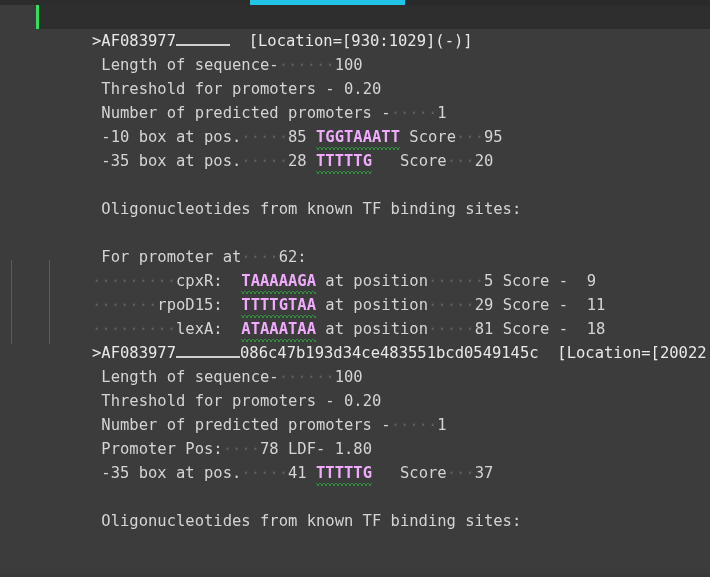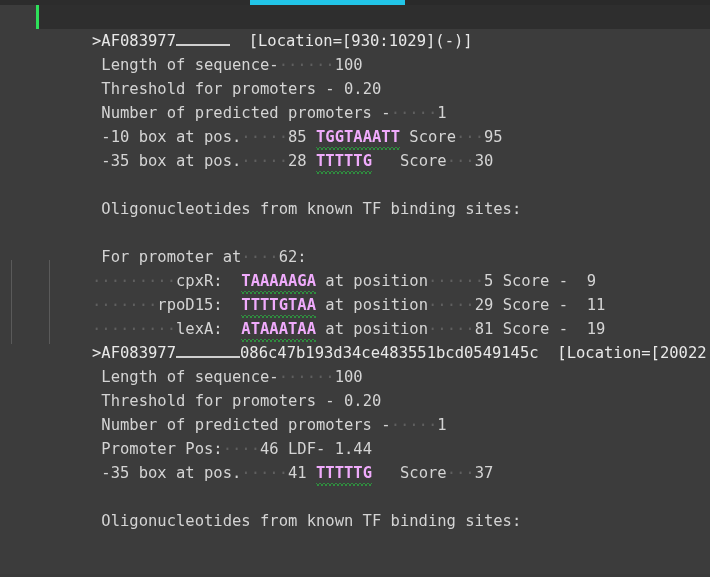--- a/index.html
+++ b/index.html
@@ -160,21 +160,21 @@
     <div class="line">
       <span> Number of predicted promoters -</span><span class="ws">·····</span><span>1</span>
     </div>
 
 
     <div class="line">
       <span> -10 box at pos.</span><span class="ws">·····</span><span>85</span><span class="ws">&nbsp;</span><span class="squiggle">TGGTAAATT</span><span class="ws">&nbsp;</span><span>Score</span><span class="ws">···</span><span>95</span>
     </div>
 
     <div class="line">
-      <span> -35 box at pos.</span><span class="ws">·····</span><span>28</span><span class="ws">&nbsp;</span><span class="squiggle">TTTTTG</span><span class="ws">&nbsp;&nbsp;&nbsp;</span><span>Score</span><span class="ws">···</span><span>30</span>
+      <span> -35 box at pos.</span><span class="ws">·····</span><span>28</span><span class="ws">&nbsp;</span><span class="squiggle">TTTTTG</span><span class="ws">&nbsp;&nbsp;&nbsp;</span><span>Score</span><span class="ws">···</span><span>20</span>
     </div>
 
     <div class="line">&nbsp;</div>
 
     <div class="line">
       <span> Oligonucleotides from known TF binding sites:</span>
     </div>
 
     <div class="line">&nbsp;</div>
 
@@ -184,41 +184,41 @@
 
     <div class="line">
       <span class="ws">·········</span><span>cpxR:</span><span class="ws">&nbsp;&nbsp;</span><span class="squiggle">TAAAAAGA</span><span class="ws">&nbsp;</span><span>at position</span><span class="ws">······</span><span>5</span><span class="ws">&nbsp;</span><span>Score -</span><span class="ws">&nbsp;&nbsp;</span><span>9</span>
     </div>
 
     <div class="line">
       <span class="ws">·······</span><span>rpoD15:</span><span class="ws">&nbsp;&nbsp;</span><span class="squiggle">TTTTGTAA</span><span class="ws">&nbsp;</span><span>at position</span><span class="ws">·····</span><span>29</span><span class="ws">&nbsp;</span><span>Score -</span><span class="ws">&nbsp;&nbsp;</span><span>11</span>
     </div>
 
     <div class="line">
-      <span class="ws">·········</span><span>lexA:</span><span class="ws">&nbsp;&nbsp;</span><span class="squiggle">ATAAATAA</span><span class="ws">&nbsp;</span><span>at position</span><span class="ws">·····</span><span>81</span><span class="ws">&nbsp;</span><span>Score -</span><span class="ws">&nbsp;&nbsp;</span><span>19</span>
+      <span class="ws">·········</span><span>lexA:</span><span class="ws">&nbsp;&nbsp;</span><span class="squiggle">ATAAATAA</span><span class="ws">&nbsp;</span><span>at position</span><span class="ws">·····</span><span>81</span><span class="ws">&nbsp;</span><span>Score -</span><span class="ws">&nbsp;&nbsp;</span><span>18</span>
     </div>
 
     <div class="line">
       <span class="hdr">&gt;AF083977</span><span class="uline" style="width:64px;"></span><span class="hdr">086c47b193d34ce483551bcd0549145c</span><span class="ws">&nbsp;</span><span class="hdr"> [Location=[20022:20121](+)]</span>
     </div>
 
     <div class="line">
       <span> Length of sequence-</span><span class="ws">······</span><span>100</span>
     </div>
 
     <div class="line">
       <span> Threshold for promoters -</span><span class="ws">&nbsp;</span><span>0.20</span>
     </div>
 
     <div class="line">
       <span> Number of predicted promoters -</span><span class="ws">·····</span><span>1</span>
     </div>
 
     <div class="line">
-      <span> Promoter Pos:</span><span class="ws">····</span><span>46</span><span class="ws">&nbsp;</span><span>LDF-</span><span class="ws">&nbsp;</span><span>1.44</span>
+      <span> Promoter Pos:</span><span class="ws">····</span><span>78</span><span class="ws">&nbsp;</span><span>LDF-</span><span class="ws">&nbsp;</span><span>1.80</span>
     </div>
 
 
     <div class="line">
       <span> -35 box at pos.</span><span class="ws">·····</span><span>41</span><span class="ws">&nbsp;</span><span class="squiggle">TTTTTG</span><span class="ws">&nbsp;&nbsp;&nbsp;</span><span>Score</span><span class="ws">···</span><span>37</span>
     </div>
 
     <div class="line">&nbsp;</div>
 
     <div class="line">

